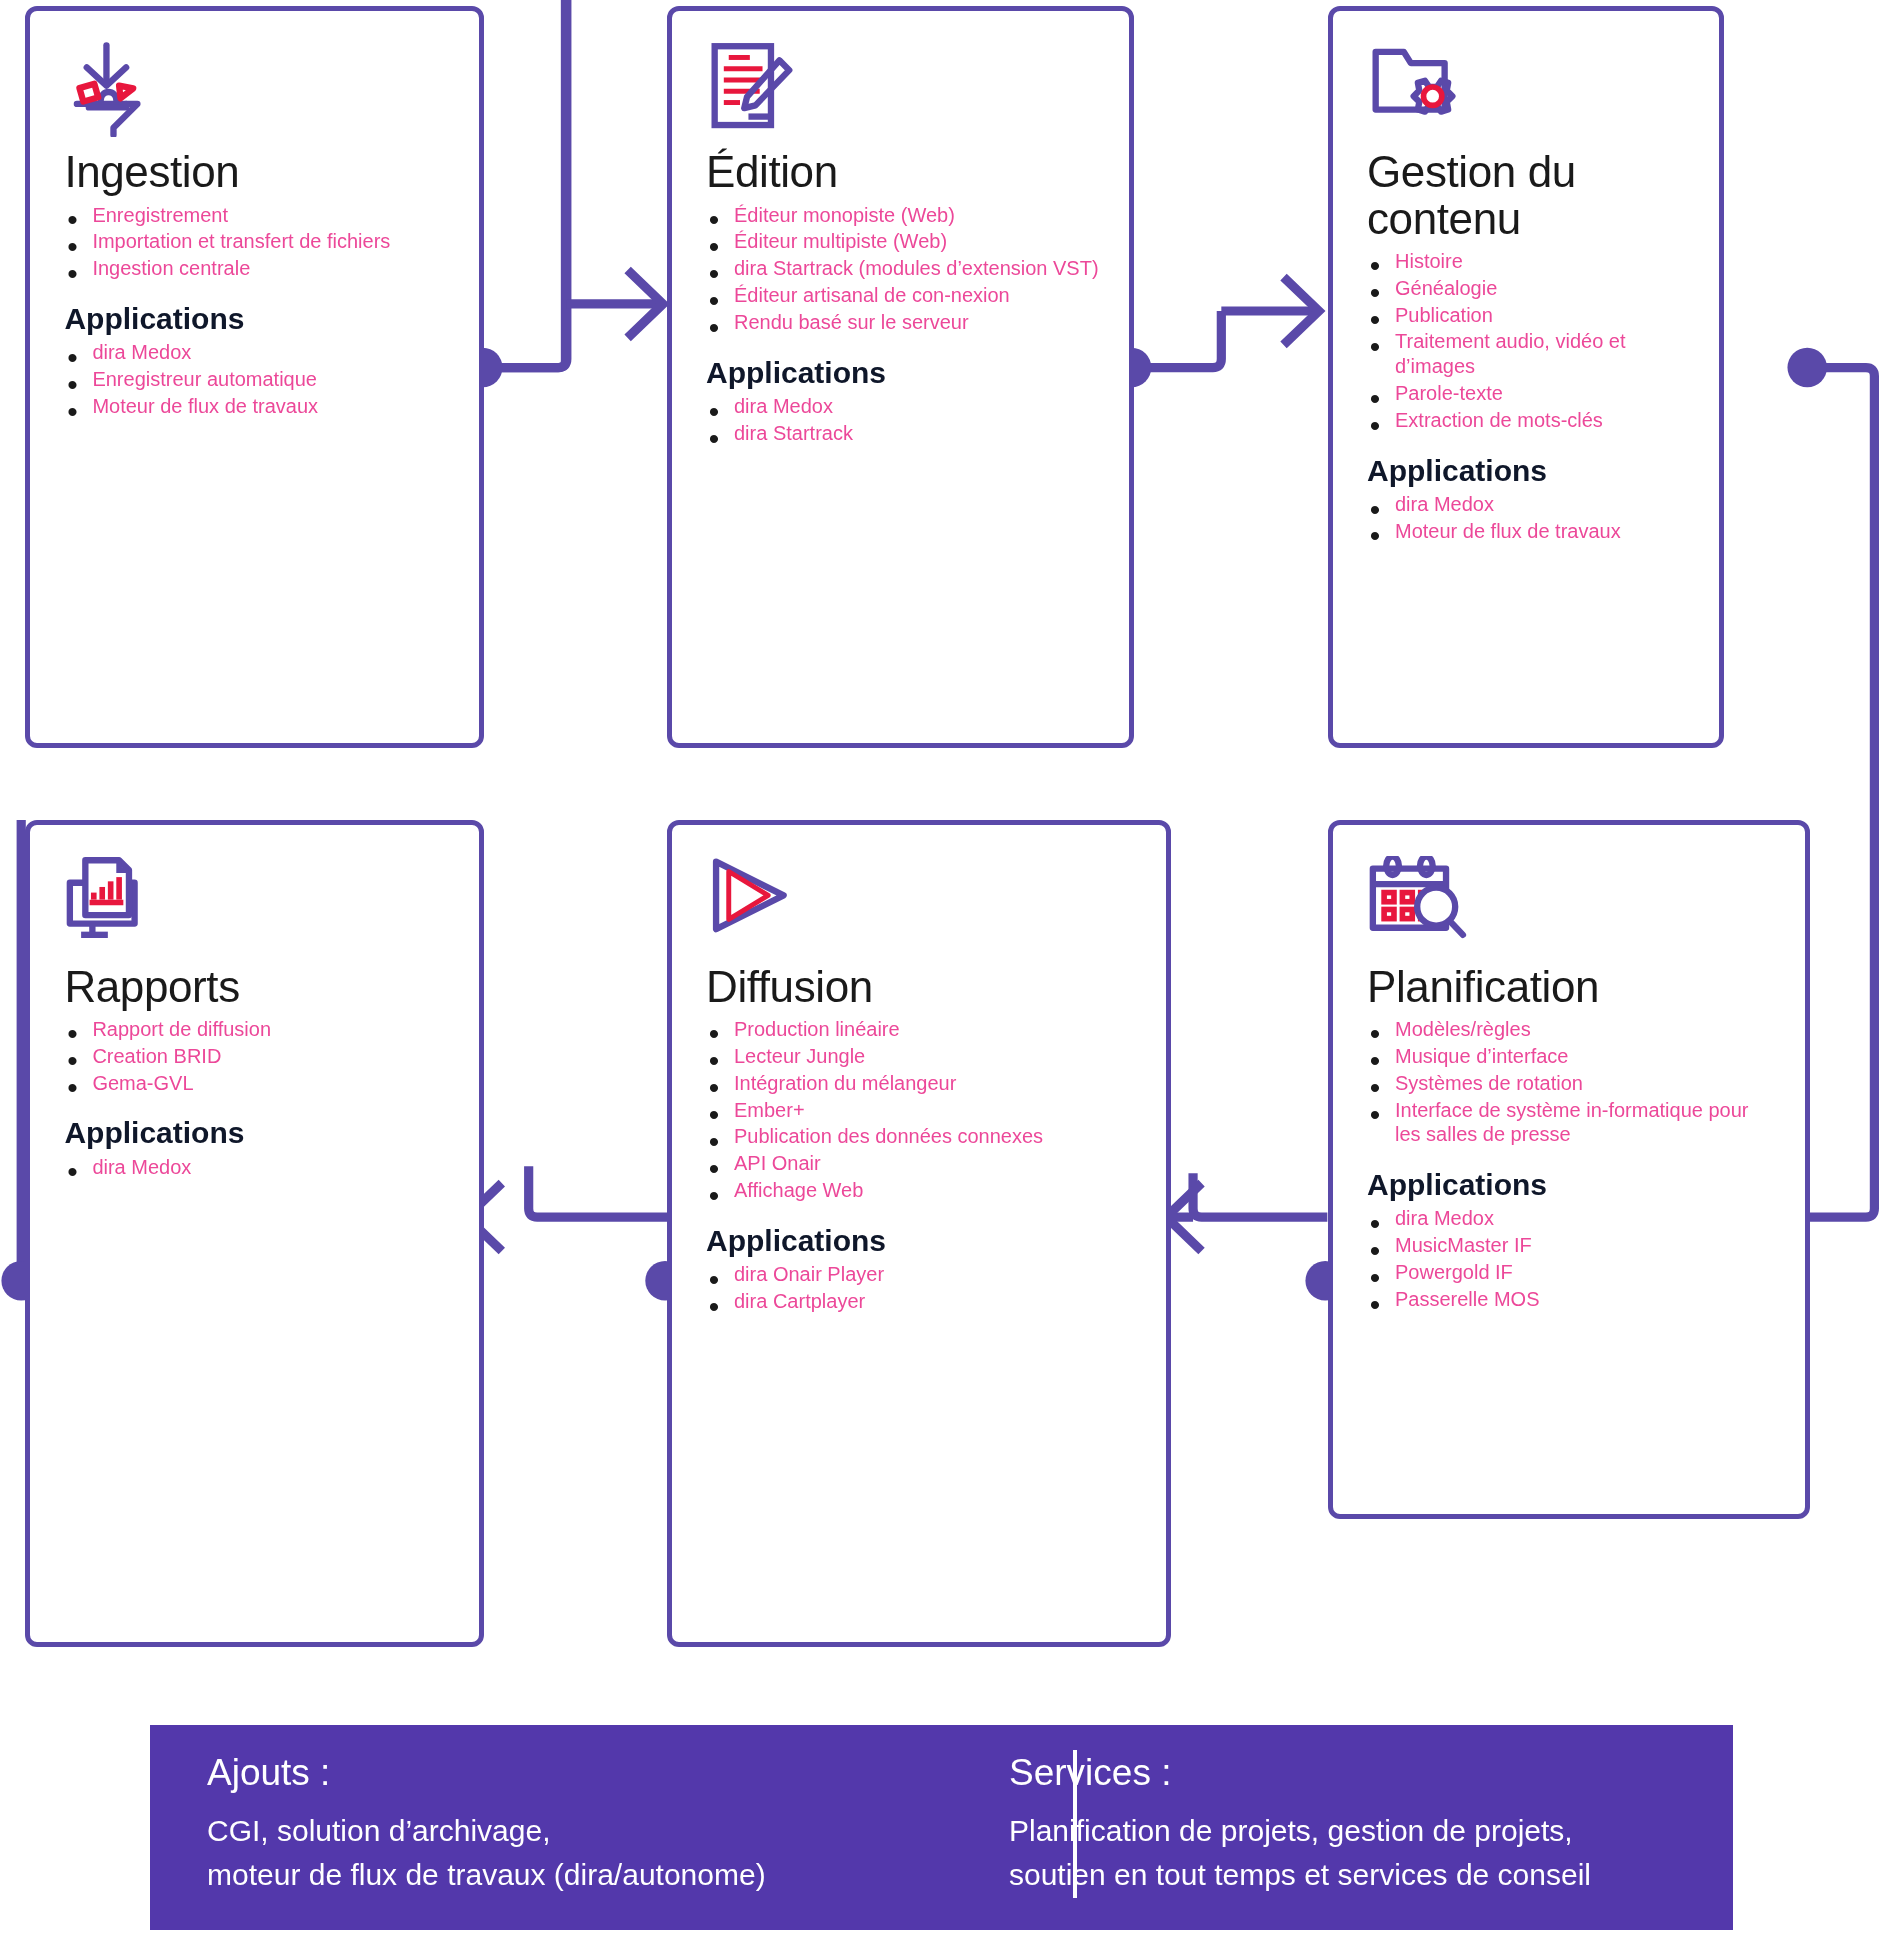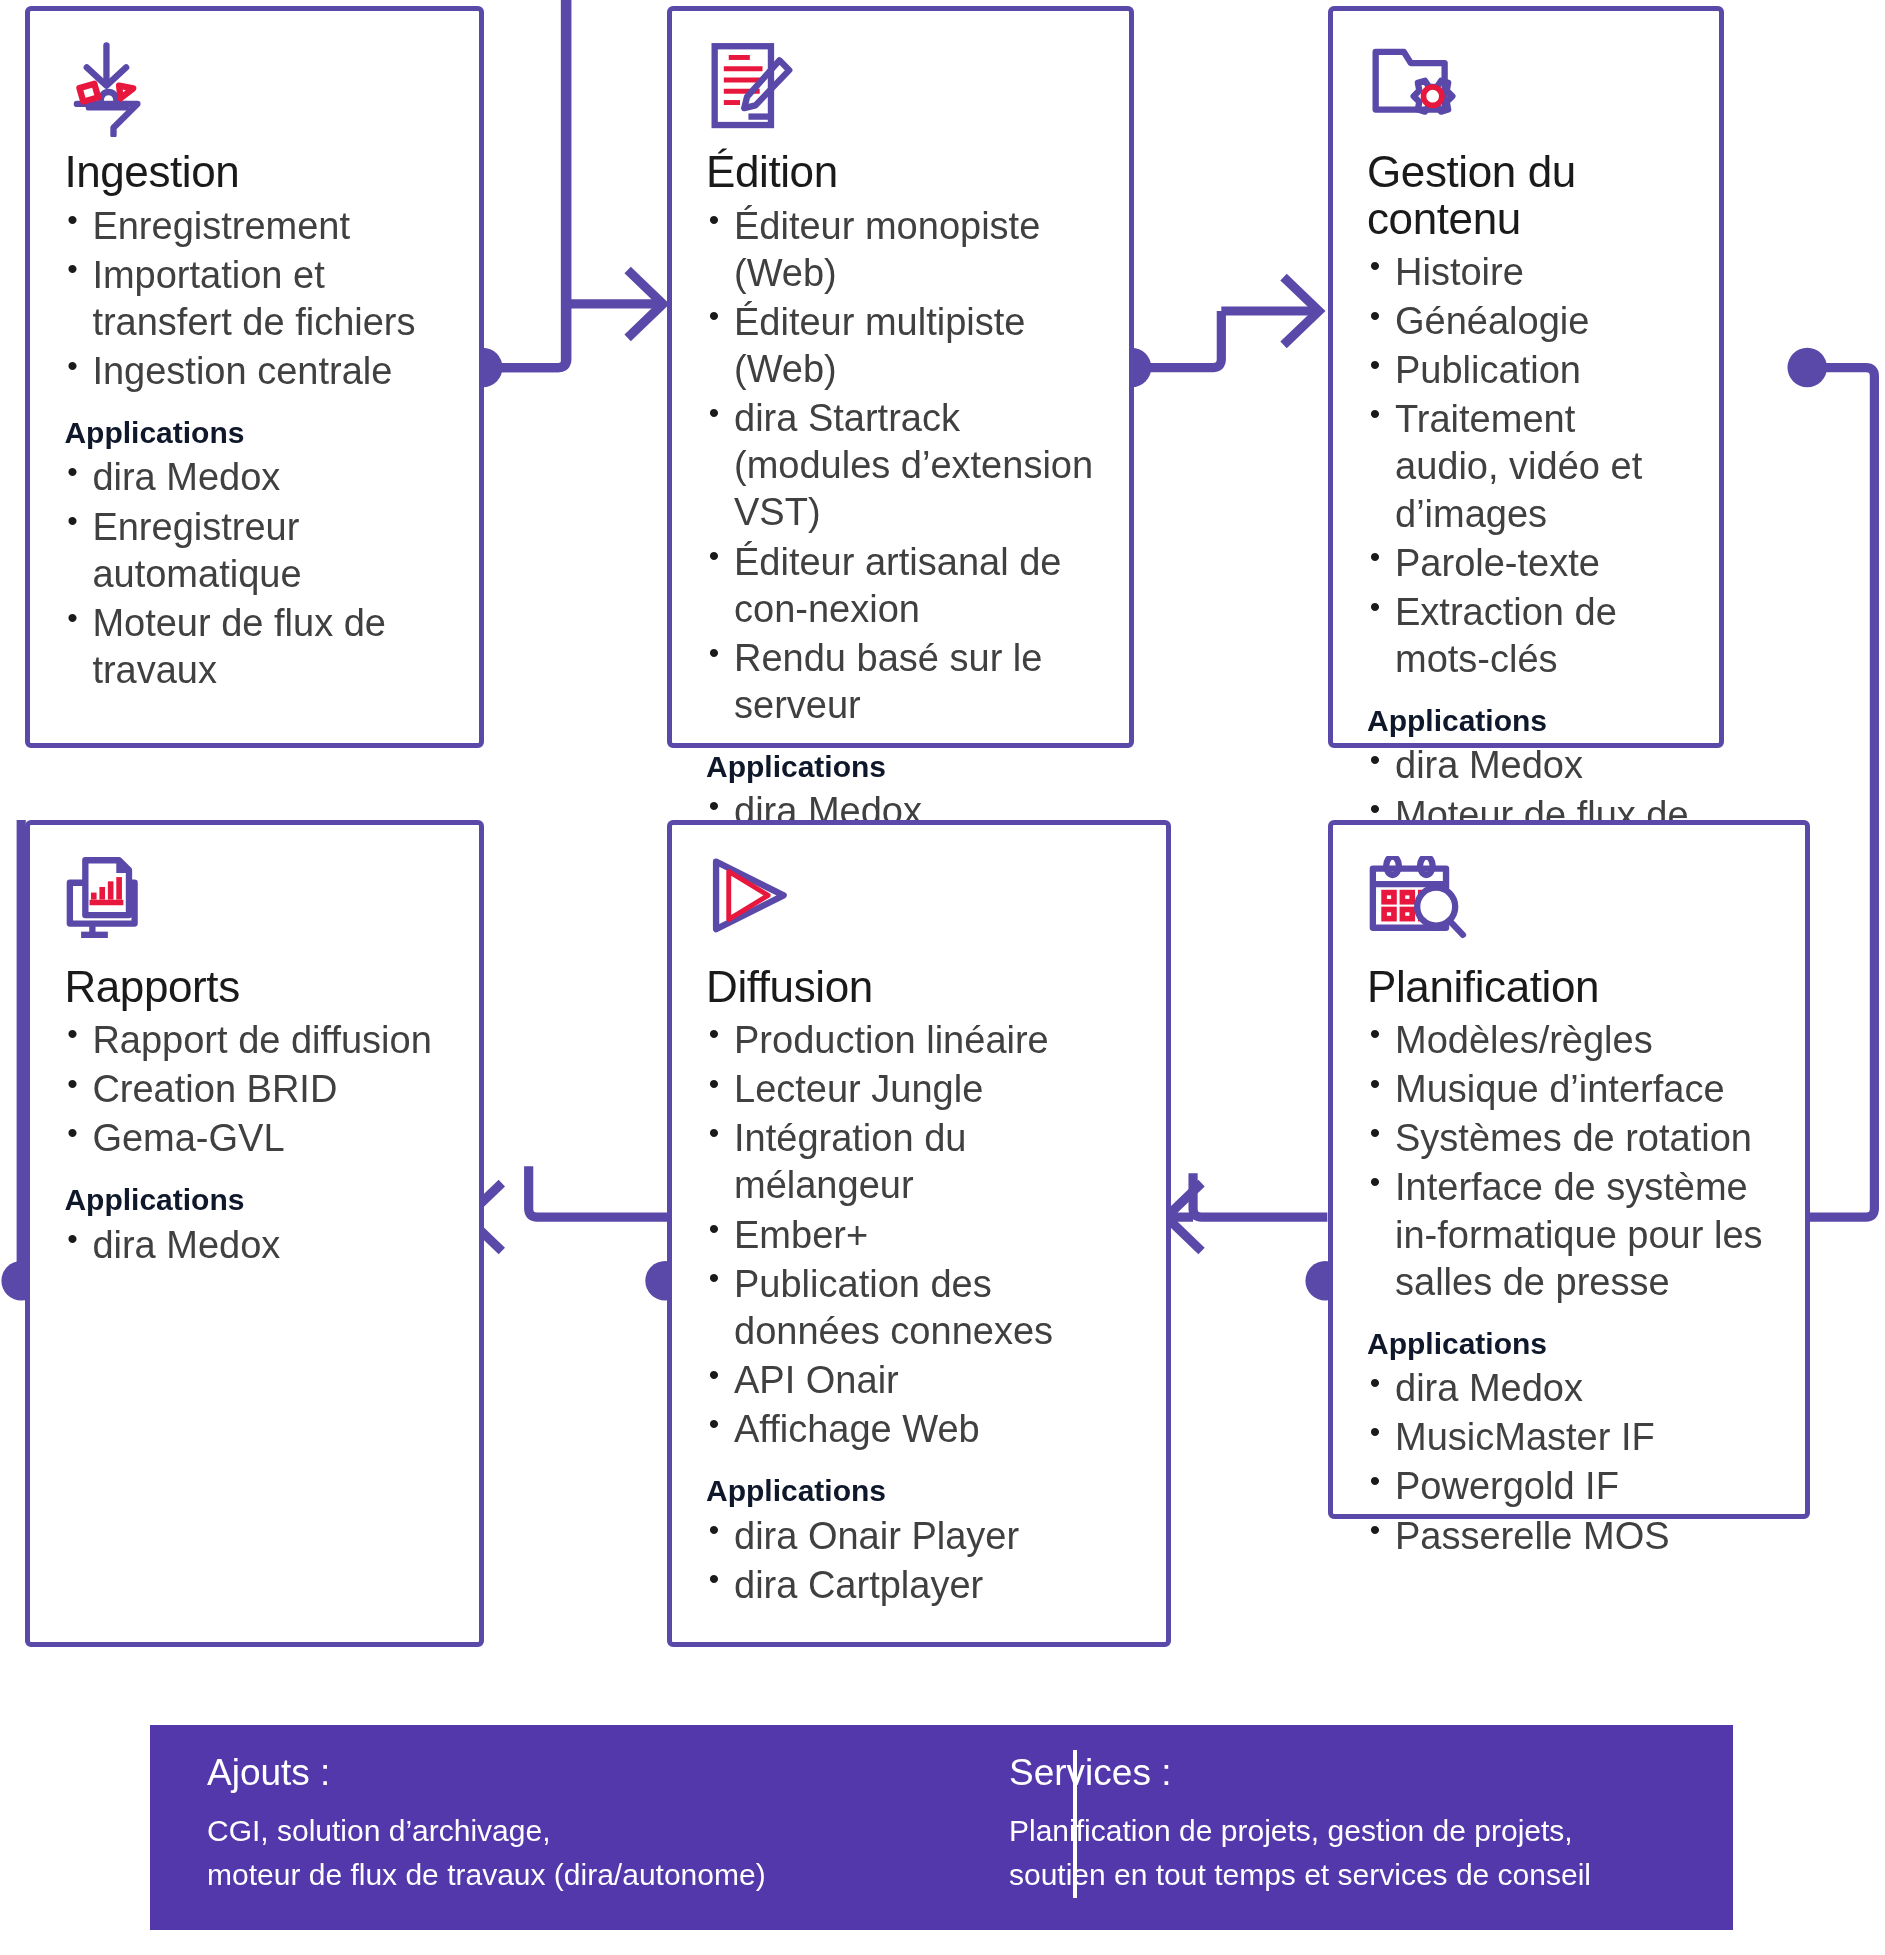--- a/index.html
+++ b/index.html
@@ -13,44 +13,44 @@
     position: relative;
     width: 1885px;
     height: 1955px;
     overflow: hidden;
   }
 
   
   .card {
     position: absolute;
     border: 5px solid #5a49a9;
-    border-radius: 6px;
+    border-radius: 12px;
     background: #ffffff;
     padding: 31px 30px 21px 34px;
   }
   .card-icon {
     width: 106px;
     height: 95px;
     margin-bottom: 12.7px;
   }
   .card-icon svg { display: block; }
   .card-title {
     font-size: 44px;
     font-weight: 400;
     color: #1a1a1a;
     line-height: 1.05;
     letter-spacing: -0.4px;
     margin-bottom: 7px;
   }
   .bullets { list-style: none; }
   .bullets li {
     position: relative;
-    font-size: 38px;
+    font-size: 20px;
     line-height: 1.24;
-    color: #404040;
+    color: #ec4899;
     padding-left: 28px;
     margin-bottom: 2.1px;
   }
   .bullets li::before {
     content: "\2022";
     position: absolute;
     left: 2.8px;
     top: -1.4px;
     font-size: 30px;
     line-height: 1.24;

